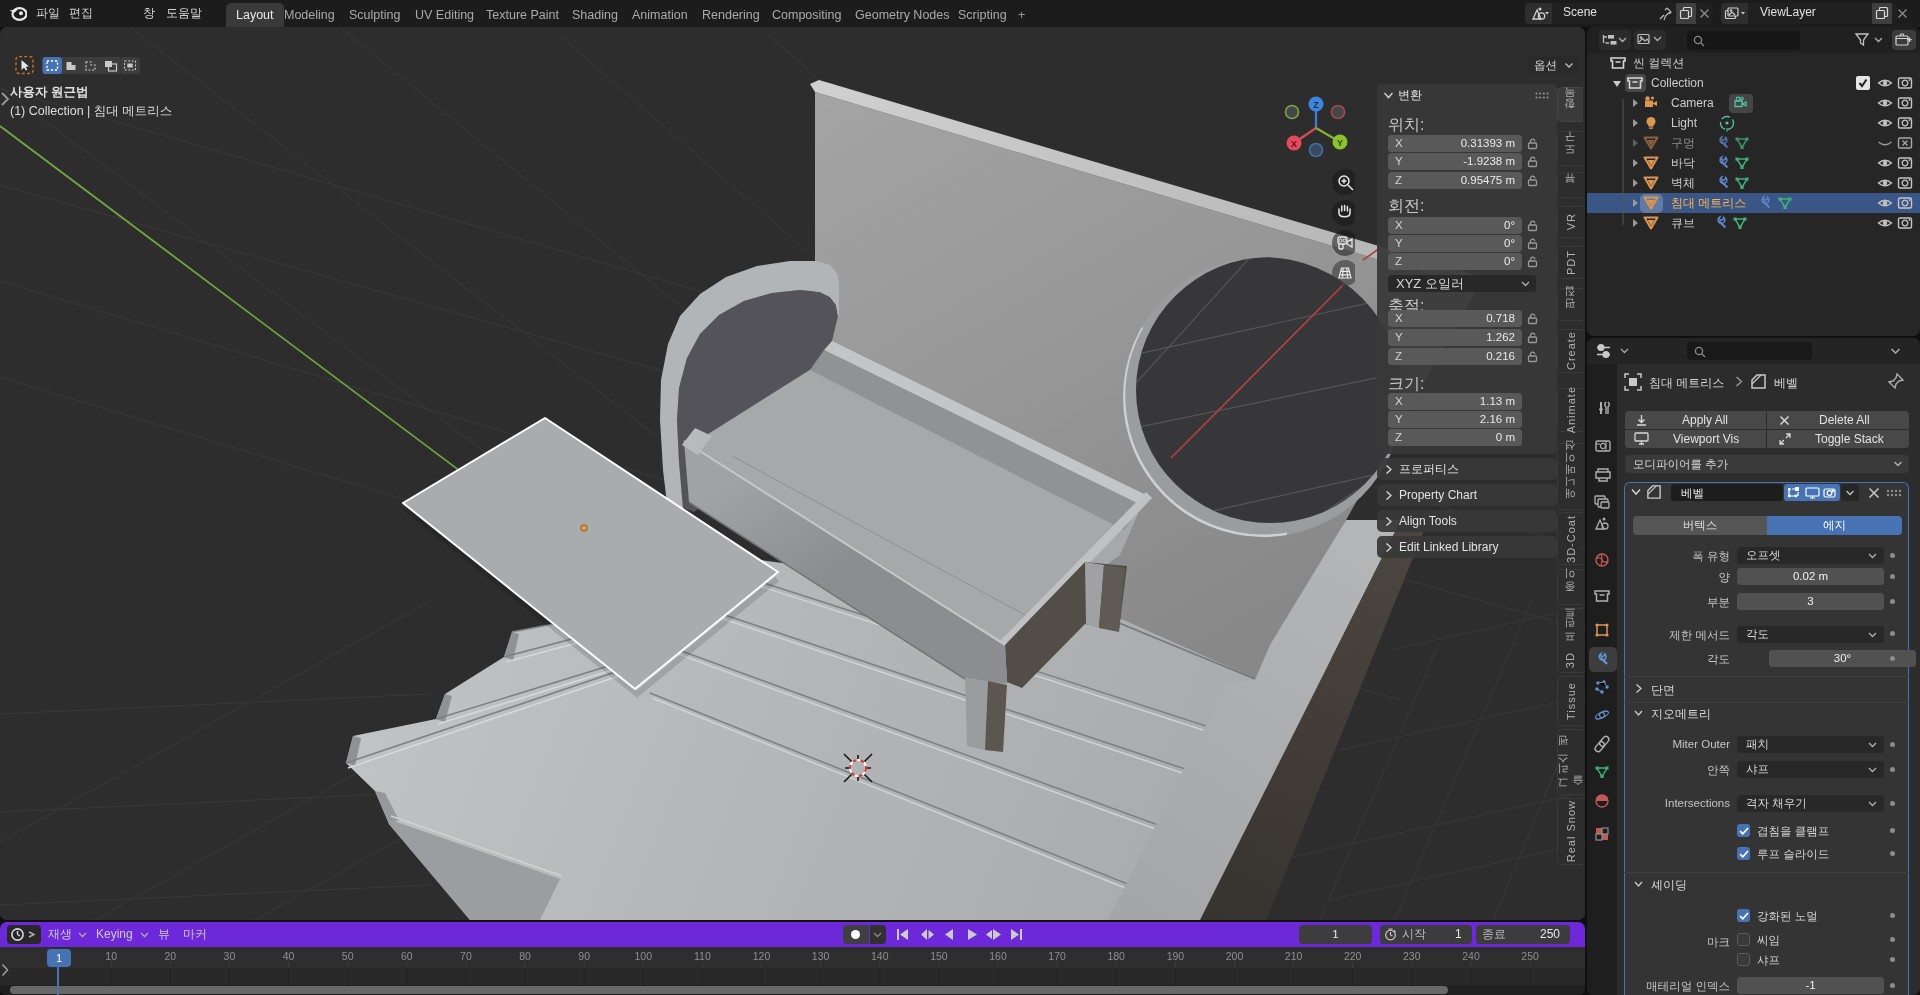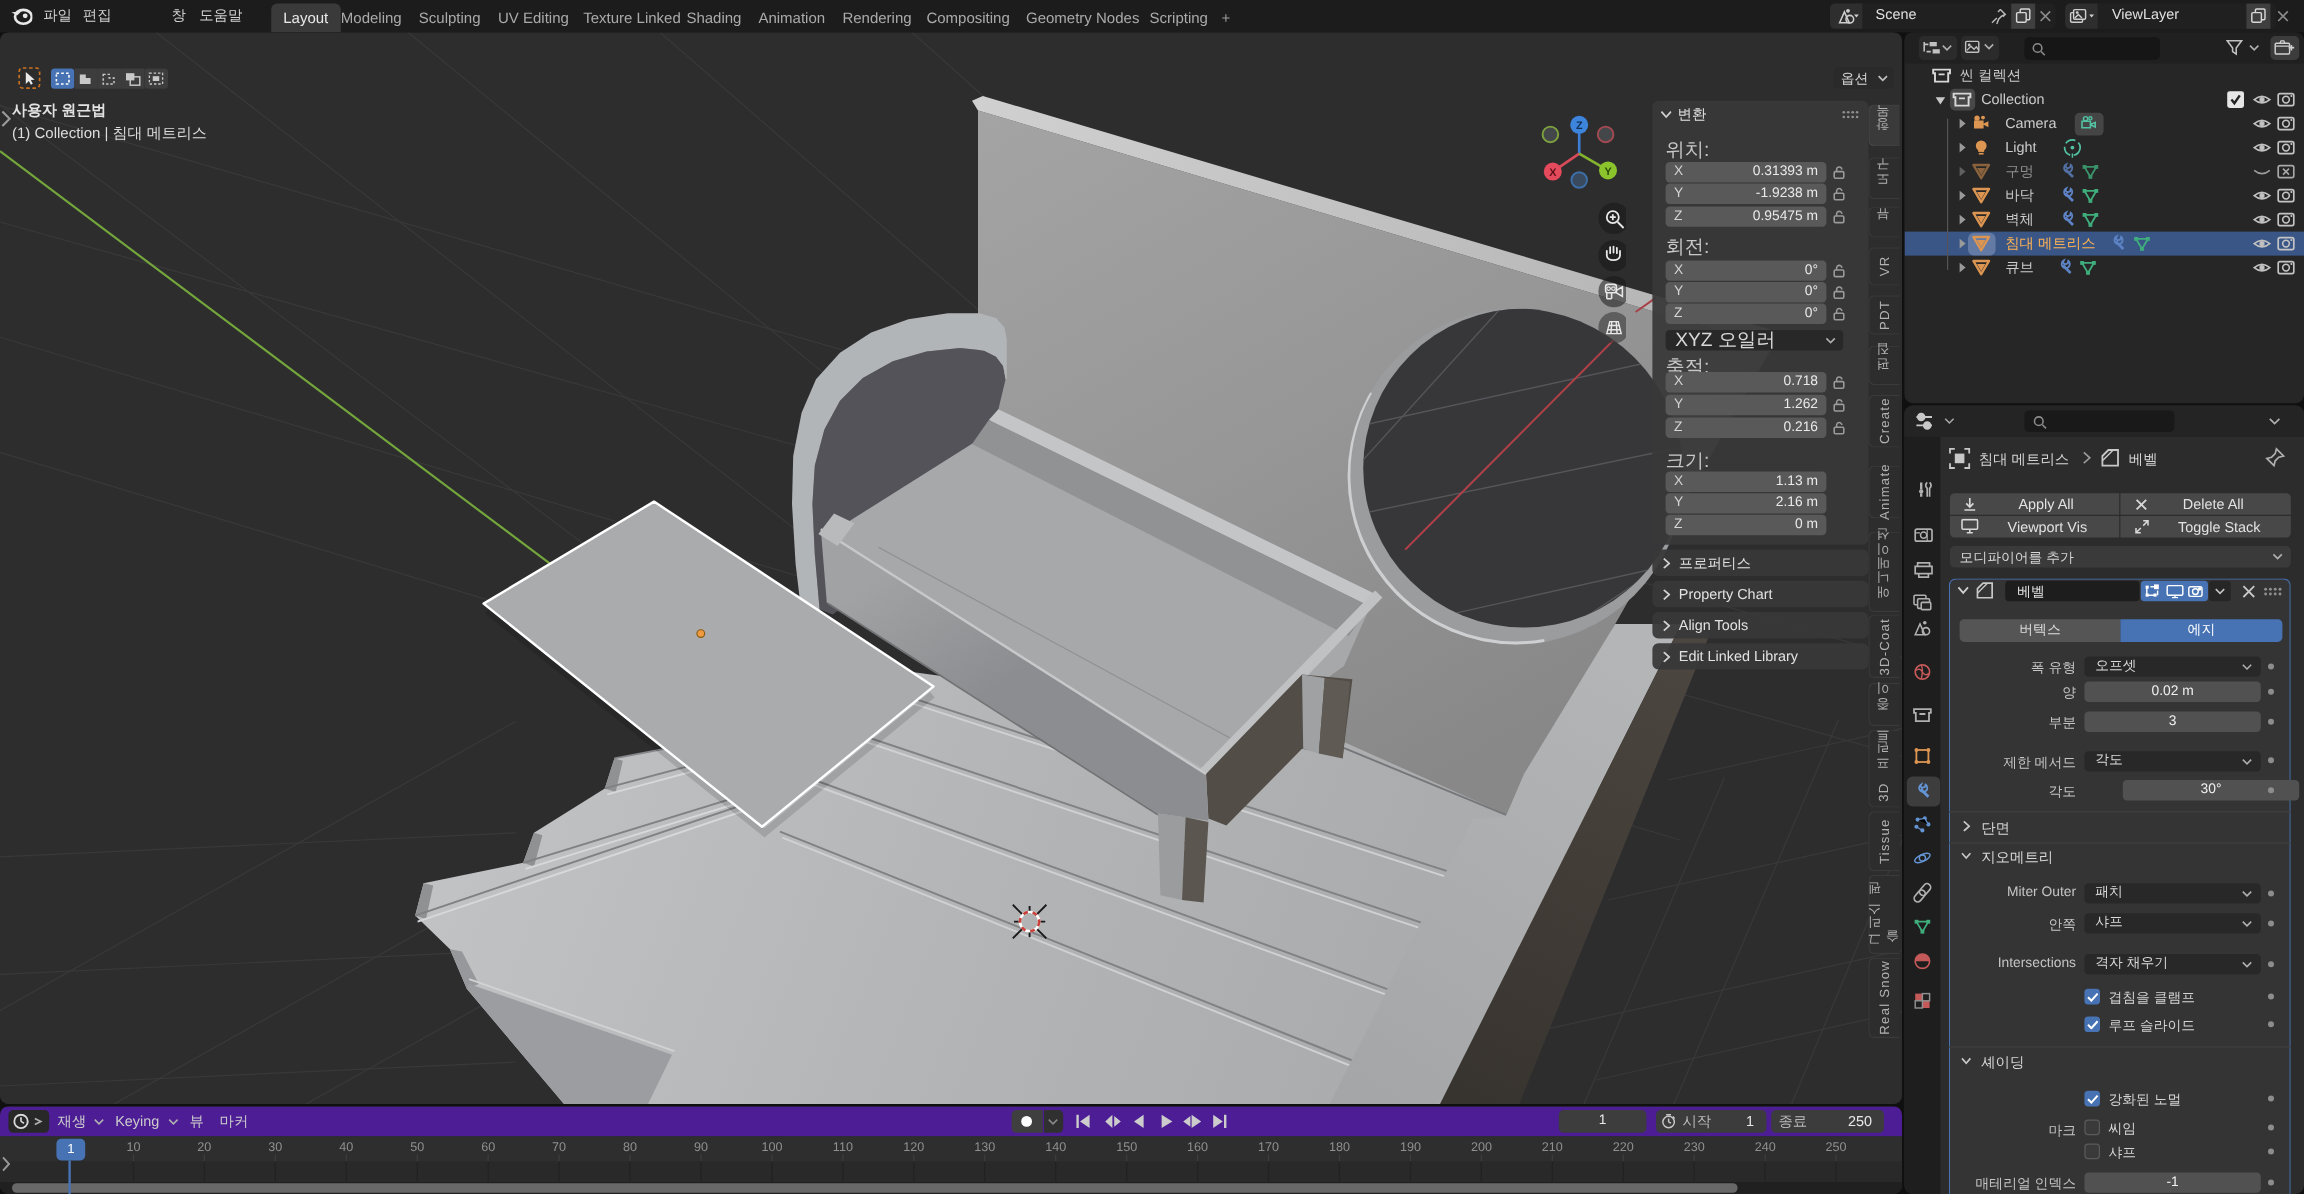--- a/index.html
+++ b/index.html
@@ -14,28 +14,28 @@
 
 #viewport{left:0;top:27px;width:1585px;height:893px;background:#2d2d2e;}
 #vphead{position:absolute;left:0;top:0;width:100%;height:24px;background:#343434;color:#dcdcdc;font-size:12.5px;line-height:24px;}
 
 #npanel{position:absolute;left:1377px;top:57px;width:180px;}
 .np{background:rgba(56,56,57,0.94);border-radius:5px;margin-bottom:4px;position:relative;}
 .nphead{height:22px;color:#e2e2e2;font-size:12px;line-height:22px;position:relative;}
 .npfield{position:absolute;left:11px;width:134px;height:17px;background:#595959;border-radius:3.5px;color:#eaeaea;font-size:11.5px;line-height:17px;}
 .npfield .fl{position:absolute;left:7px;color:#d5d5d5;}
 .npfield .fv{position:absolute;right:7px;}
-.npdrop{position:absolute;left:11px;width:148px;height:17px;background:#282828;border-radius:3.5px;color:#d8d8d8;font-size:16px;line-height:17px;}
+.npdrop{position:absolute;left:11px;width:148px;height:17px;background:#282828;border-radius:3.5px;color:#d8d8d8;font-size:13px;line-height:17px;}
 .nplabel{position:absolute;left:11px;color:#c8c8c8;font-size:16px;}
 
 .vtab{position:absolute;left:1557px;width:26px;background:#2d2d2d;border:1px solid #3a3a3a;border-right:none;border-radius:5px 0 0 5px;color:#b2b2b2;font-size:11px;display:flex;align-items:center;justify-content:center;}
 .vtab span{writing-mode:vertical-rl;transform:rotate(180deg);letter-spacing:1px;}
 
 #timeline{left:0;top:922px;width:1585px;height:73px;background:#2b2b2b;}
-#tlhead{position:absolute;left:0;top:0;width:100%;height:25px;background:#4c1d95;color:#cccccc;font-size:12px;line-height:25px;}
+#tlhead{position:absolute;left:0;top:0;width:100%;height:25px;background:#6d28d9;color:#cccccc;font-size:12px;line-height:25px;}
 #tlruler{position:absolute;left:0;top:25px;width:100%;height:21px;background:#2e2e2e;}
 #tlchan{position:absolute;left:0;top:46px;width:100%;height:17px;background:#292929;}
 #tlscroll{position:absolute;left:0;top:63px;width:100%;height:10px;background:#202020;}
 .tlnum{position:absolute;top:3px;color:#8f8f8f;font-size:10.5px;transform:translateX(-50%);}
 
 #outliner{left:1587px;top:27px;width:333px;height:309px;background:#262626;}
 #olhead{position:absolute;left:0;top:0;width:100%;height:26px;background:#202020;}
 
 #props{left:1587px;top:338px;width:333px;height:657px;background:#2c2c2c;}
 #prhead{position:absolute;left:0;top:0;width:100%;height:26px;background:#242424;}
@@ -58,21 +58,21 @@
 </svg>
 <span class="menu txt" style="left:36px;">파일</span>
 <span class="menu txt" style="left:69px;">편집</span>
 <span class="menu txt" style="left:102px;margin-top:48px;">렌더</span>
 <span class="menu txt" style="left:143px;">창</span>
 <span class="menu txt" style="left:166px;">도움말</span>
 <span class="wstab active" style="left:226px;">Layout</span>
 <span class="wstab" style="left:274px;">Modeling</span>
 <span class="wstab" style="left:339px;">Sculpting</span>
 <span class="wstab" style="left:405px;">UV Editing</span>
-<span class="wstab" style="left:476px;">Texture Linked</span>
+<span class="wstab" style="left:476px;">Texture Paint</span>
 <span class="wstab" style="left:562px;">Shading</span>
 <span class="wstab" style="left:622px;">Animation</span>
 <span class="wstab" style="left:692px;">Rendering</span>
 <span class="wstab" style="left:762px;">Compositing</span>
 <span class="wstab" style="left:845px;">Geometry Nodes</span>
 <span class="wstab" style="left:948px;">Scripting</span>
 <span class="wstab" style="left:1008px;color:#9a9a9a;">+</span>
 
 <div class="abs" style="left:1525px;top:3px;width:188px;height:21px;background:#202020;border-radius:4px;"></div>
 <div class="abs" style="left:1525px;top:3px;width:27px;height:21px;background:#2e2e2e;border-radius:4px 0 0 4px;"></div>

